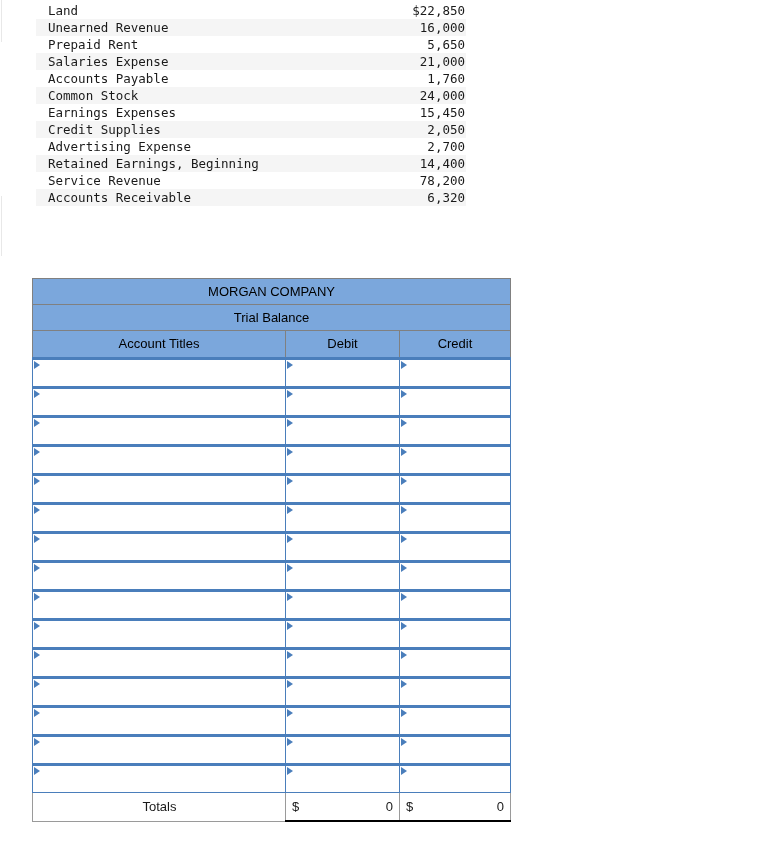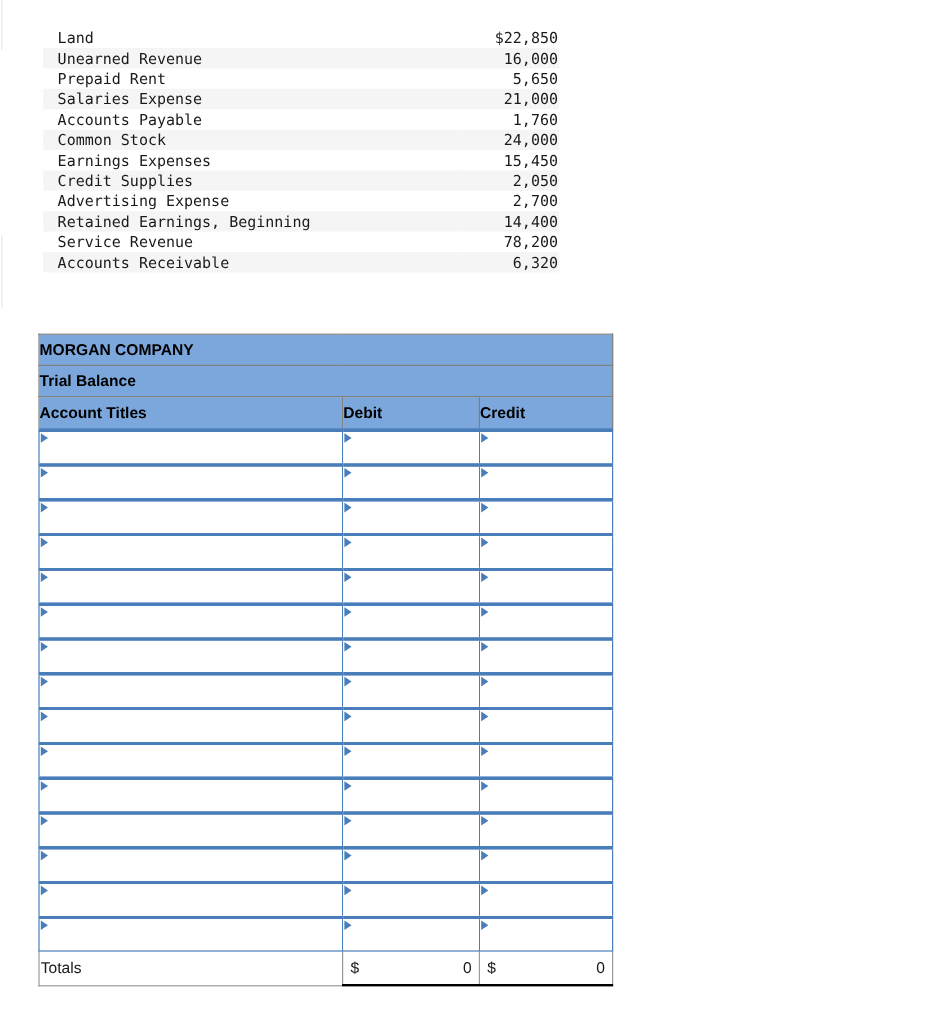--- a/index.html
+++ b/index.html
@@ -22,21 +22,21 @@
     width: 1px;
     background: #e8e8e8;
   }
   .edge-line.top { top: 0px; height: 42px; }
   .edge-line.bottom { top: 196px; height: 60px; }
 
   
   .account-list {
     position: absolute;
     left: 36px;
-    top: 23px;
+    top: 2px;
     width: 430px;
     border-collapse: collapse;
     font-family: "DejaVu Sans Mono", monospace;
     font-size: 12.5px;
     color: #1a1a1a;
   }
   .account-list tr { height: 17px; }
   .account-list tr:nth-child(even) { background: #f5f5f5; }
   .account-list td {
     padding: 0;
@@ -62,22 +62,23 @@
   .tb td {
     padding: 0;
     margin: 0;
     border: 1px solid #808080;
   }
 
   
   .tb td.hd {
     background: #7BA7DC;
     color: #000000;
-    font-weight: bold;
+    font-weight: normal;
     font-size: 13px;
+    text-align: center;
     height: 25px;
     line-height: 25px;
     margin-top: 20px;
   }
   .tb tr.colhead td.hd { height: 26px; line-height: 26px; }
 
   
   .tb tr.entry td {
     height: 26px;
     background: #ffffff;
@@ -99,21 +100,21 @@
   
   .tb tr.totals td {
     height: 27px;
     background: #ffffff;
     border: 1px solid #9a9a9a;
     font-size: 13px;
     color: #1a1a1a;
   }
   .tb tr.totals td.lbl {
     padding-left: 1px;
-    text-align: left;
+    text-align: center;
   }
   .tb tr.totals td.amt {
     border-bottom: 2px solid #000000;
     padding: 0 6px;
   }
   .tb tr.totals td.amt .row {
     display: flex;
     justify-content: space-between;
     align-items: center;
   }

